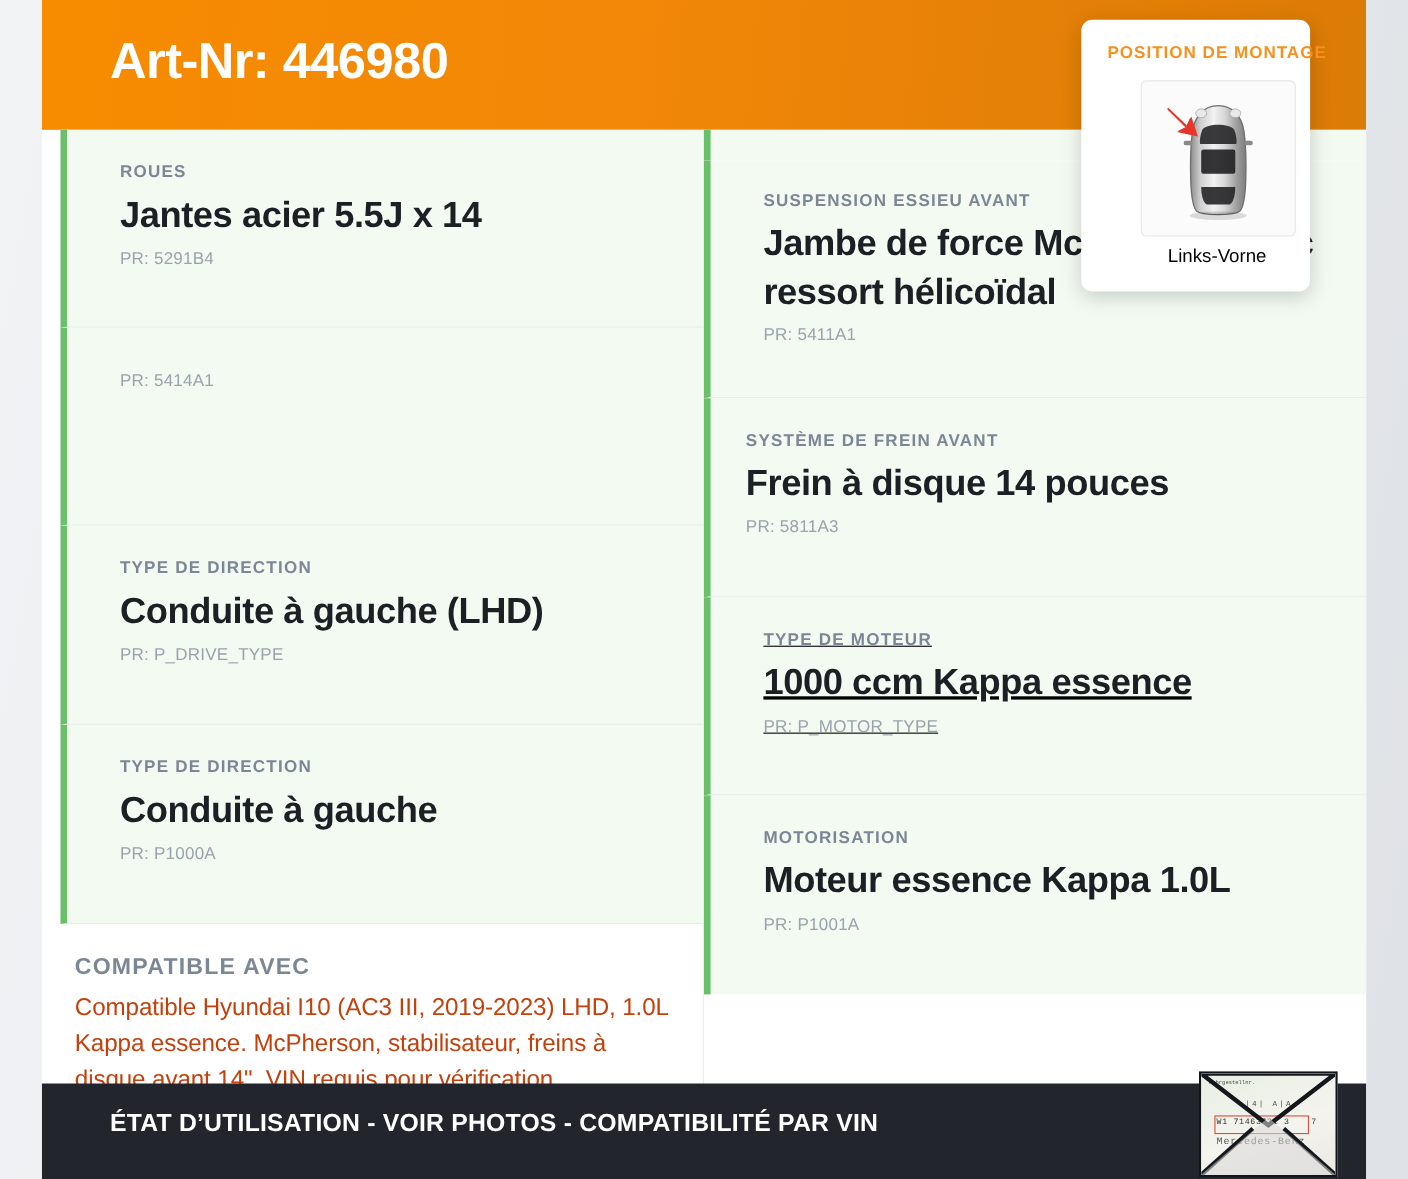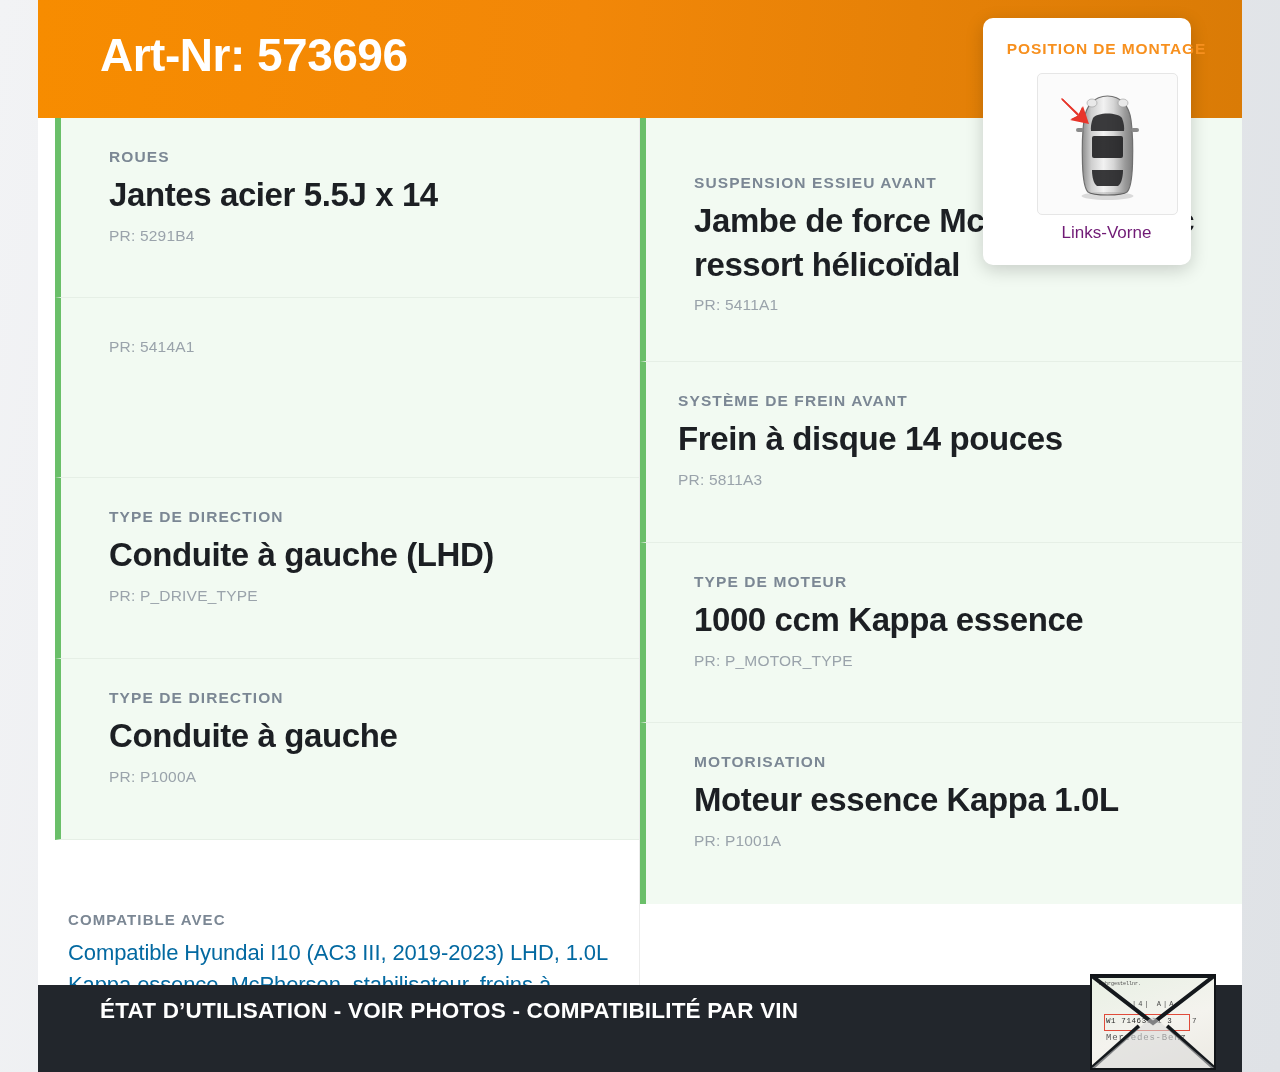--- a/index.html
+++ b/index.html
@@ -101,63 +101,62 @@
   }
 
   .row-left-1 { height: 180px; }
   .row-left-2 { height: 180px; }
   .row-left-3 { height: 181px; }
   .row-left-4 { height: 181px; }
 
   .row-right-0 { height: 28px; padding: 0; border-bottom: none; }
   .row-right-1 { height: 216px; padding-top: 28px; }
   .row-right-2 { height: 181px; padding-left: 32px; }
-  .row-right-3 { height: 180px; }
+  .row-right-3 { height: 180px; text-decoration: underline; }
   .row-right-4 { height: 181px; border-bottom: none; }
 
   
   .compat {
     position: absolute;
     left: 0;
     top: 847px;
     width: 602px;
     box-sizing: border-box;
     background: #ffffff;
     padding: 20px 30px 18px 30px;
     border-right: 1px solid #ececec;
   }
   .compat-label {
-    font-size: 15px;
+    font-size: 21px;
     font-weight: bold;
     letter-spacing: 1.1px;
     color: #7b8794;
     text-transform: uppercase;
     margin-bottom: 9px;
-    margin-top: 44px;
   }
   .compat-text {
     font-size: 22px;
-    color: #0369a1;
+    color: #c2410c;
     line-height: 1.47;
     letter-spacing: -0.1px;
   }
 
   
   .footer {
     position: absolute;
     left: 0;
     top: 985px;
     width: 1204px;
     height: 87px;
     background: #22262c;
   }
   .footer-text {
     position: absolute;
     left: 62px;
-    top: 13px;
+    top: 23px;
     font-size: 22.5px;
     font-weight: bold;
     color: #ffffff;
     letter-spacing: 0.2px;
     white-space: nowrap;
   }
   .footer-thumb {
     position: absolute;
     left: 1052px;
     top: -11px;
@@ -226,32 +225,32 @@
     border-radius: 5px;
     overflow: hidden;
   }
   .mount-caption {
     position: absolute;
     left: 0;
     top: 205px;
     width: 247px;
     text-align: center;
     font-size: 17px;
-    color: #701a75;
+    color: #000000;
     font-weight: normal;
   }
 </style>
 </head>
 <body>
 
 <div class="page">
   <div class="card">
 
     <div class="header">
-      <div class="header-title">Art-Nr: 573696</div>
+      <div class="header-title">Art-Nr: 446980</div>
     </div>
 
     <div class="specs">
 
       <div class="col col-left">
         <div class="spec-row row-left-1">
           <div class="spec-label">ROUES</div>
           <div class="spec-value">Jantes acier 5.5J x 14</div>
           <div class="spec-pr">PR: 5291B4</div>
         </div>

